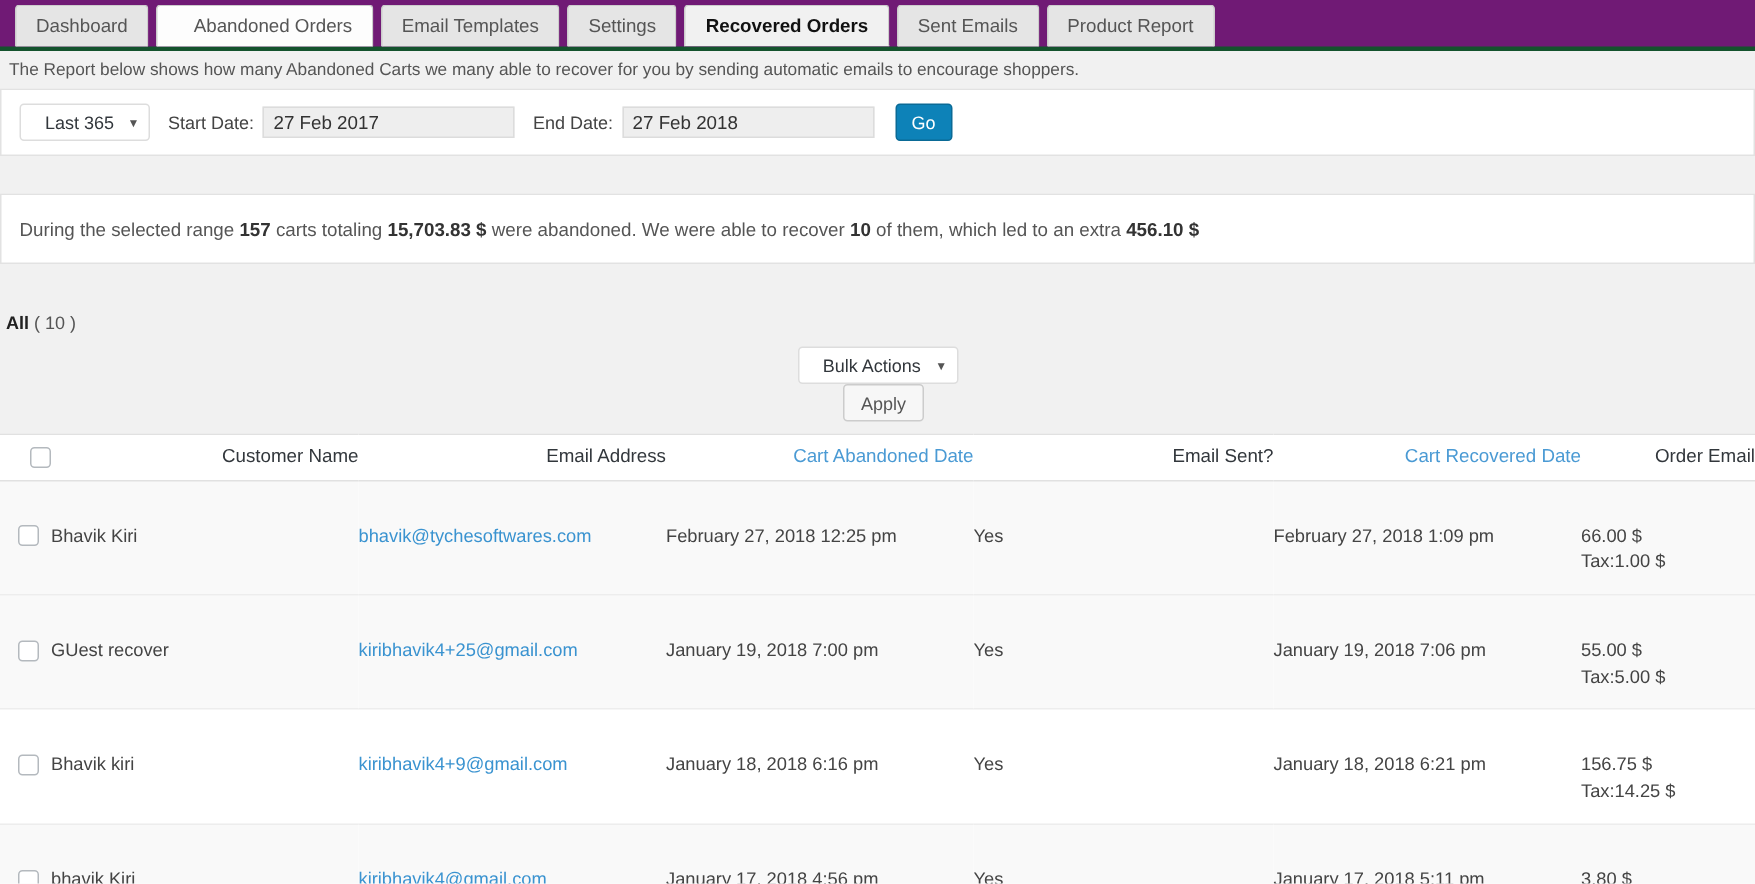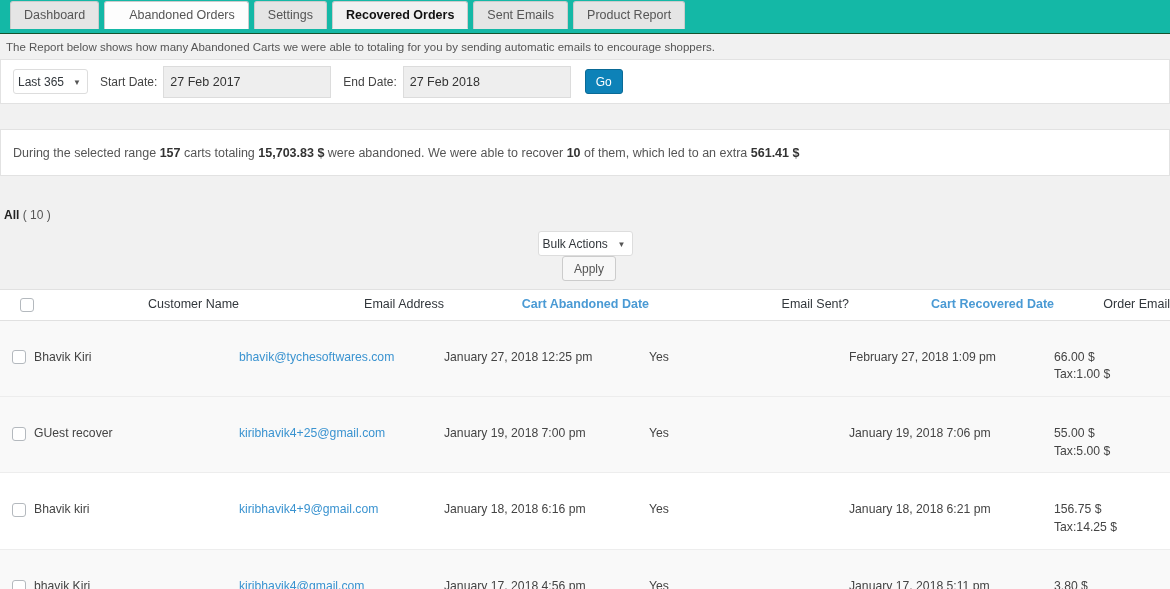--- a/index.html
+++ b/index.html
@@ -13,24 +13,24 @@
     font-family: "Liberation Sans", sans-serif;
     color: #444;
     -webkit-font-smoothing: antialiased;
   }
 
   
   .tab-bar {
     position: relative;
     height: 34px;
     padding-left: 10px;
-    background: #14b8a6;
-    border-bottom: 1px solid #14532d;
+    background: #701a75;
+    border-bottom: 3px solid #14532d;
     display: flex;
-    align-items: flex-start;
+    align-items: center;
   }
   .tab {
     height: 28px;
     line-height: 27px;
     padding: 0 13px;
     margin-right: 5px;
     font-size: 12.5px;
     color: #555;
     background: #e5e5e5;
     border: 1px solid #ccc;
@@ -75,42 +75,42 @@
   .spacer-md { height: 22px; background: #f1f1f1; }
 
   select.dd {
     height: 25px;
     font-size: 12px;
     font-family: "Liberation Sans", sans-serif;
     color: #32373c;
     border: 1px solid #ddd;
     background: #fff;
     border-radius: 3px;
-    padding: 0 22px 0 4px;
+    padding: 0 22px 0 16px;
     -webkit-appearance: none;
     appearance: none;
     cursor: pointer;
   }
   .select-wrap { position: relative; display: inline-block; }
   .select-wrap .arrow {
     position: absolute;
     right: 7px; top: 50%;
     transform: translateY(-50%);
     pointer-events: none;
     font-size: 8px;
     color: #555;
   }
   .lbl {
     font-size: 12px;
     color: #444;
     margin: 0 6px 0 12px;
     white-space: nowrap;
   }
   input.date {
-    height: 32px;
+    height: 21px;
     width: 168px;
     font-size: 12.5px;
     font-family: "Liberation Sans", sans-serif;
     color: #333;
     background: #eee;
     border: 1px solid #dcdcdc;
     padding: 0 6px;
   }
   .go-btn {
     margin-left: 14px;
@@ -173,21 +173,21 @@
   table.wp-list th {
     text-align: right;
     font-weight: normal;
     font-size: 12.5px;
     color: #32373c;
     padding: 7px 0 8px 0;
     background: #fff;
     border-bottom: 1px solid #e1e1e1;
     border-top: 1px solid #e1e1e1;
   }
-  table.wp-list th.sortable { color: #4a9ad4; cursor: pointer; font-weight: bold; }
+  table.wp-list th.sortable { color: #4a9ad4; cursor: pointer; }
   table.wp-list td {
     font-size: 12.2px;
     color: #444;
     padding: 28px 0 12px 0;
     vertical-align: top;
     line-height: 1.45;
     border-bottom: 1px solid #ededed;
   }
   tr.odd td { background: #f9f9f9; }
   tr.even td { background: #ffffff; }
@@ -215,45 +215,46 @@
     cursor: pointer;
   }
   .tax { color: #444; }
 </style>
 </head>
 <body>
 
 <div class="tab-bar" id="tab-bar">
     <div class="tab">Dashboard</div>
     <div class="tab white">Abandoned Orders</div>
+    <div class="tab">Email Templates</div>
     <div class="tab">Settings</div>
     <div class="tab active">Recovered Orders</div>
     <div class="tab">Sent Emails</div>
     <div class="tab">Product Report</div>
   </div>
 
-<div class="intro">The Report below shows how many Abandoned Carts we were able to totaling for you by sending automatic emails to encourage shoppers.</div>
+<div class="intro">The Report below shows how many Abandoned Carts we many able to recover for you by sending automatic emails to encourage shoppers.</div>
 
 <div class="panel filter-panel">
   <span class="select-wrap">
     <select class="dd" id="range-select"><option>Last 365</option></select>
     <span class="arrow">▼</span>
   </span>
   <span class="lbl">Start Date:</span>
   <input class="date" type="text" value="27 Feb 2017" style="">
   <span class="lbl">End Date:</span>
   <input class="date" type="text" value="27 Feb 2018" style="">
   <button class="go-btn">Go</button>
 </div>
 
 <div class="spacer-sm"></div>
 
 <div class="panel summary-panel">
   <span>
-    <span>During the selected range </span><b>157</b><span> carts totaling </span><b>15,703.83 $</b><span> were abandoned. We were able to recover </span><b>10</b><span> of them, which led to an extra </span><b>561.41 $</b>
+    <span>During the selected range </span><b>157</b><span> carts totaling </span><b>15,703.83 $</b><span> were abandoned. We were able to recover </span><b>10</b><span> of them, which led to an extra </span><b>456.10 $</b>
   </span>
 </div>
 
 <div class="spacer-md"></div>
 
 <div class="listing">
   <div class="all-line">
     <span class="all">All</span>
     <span>( 10 )</span>
   </div>
@@ -278,21 +279,21 @@
       <th class="col-sent">Email Sent?</th>
       <th class="col-rec sortable">Cart Recovered Date</th>
       <th class="col-total">Order Email</th>
     </tr>
   </thead>
   <tbody id="table-body">
       <tr class="odd">
         <td class="col-cb"><span class="cb"></span></td>
         <td class="col-name">Bhavik Kiri</td>
         <td class="col-mail"><a class="mail">bhavik@tychesoftwares.com</a></td>
-        <td class="col-aband">January 27, 2018 12:25 pm</td>
+        <td class="col-aband">February 27, 2018 12:25 pm</td>
         <td class="col-sent">Yes</td>
         <td class="col-rec">February 27, 2018 1:09 pm</td>
         <td class="col-total">
           <div>66.00 $</div>
           <div class="tax">Tax:1.00 $</div>
         </td>
       </tr>
       <tr class="odd">
         <td class="col-cb"><span class="cb"></span></td>
         <td class="col-name">GUest recover</td>

